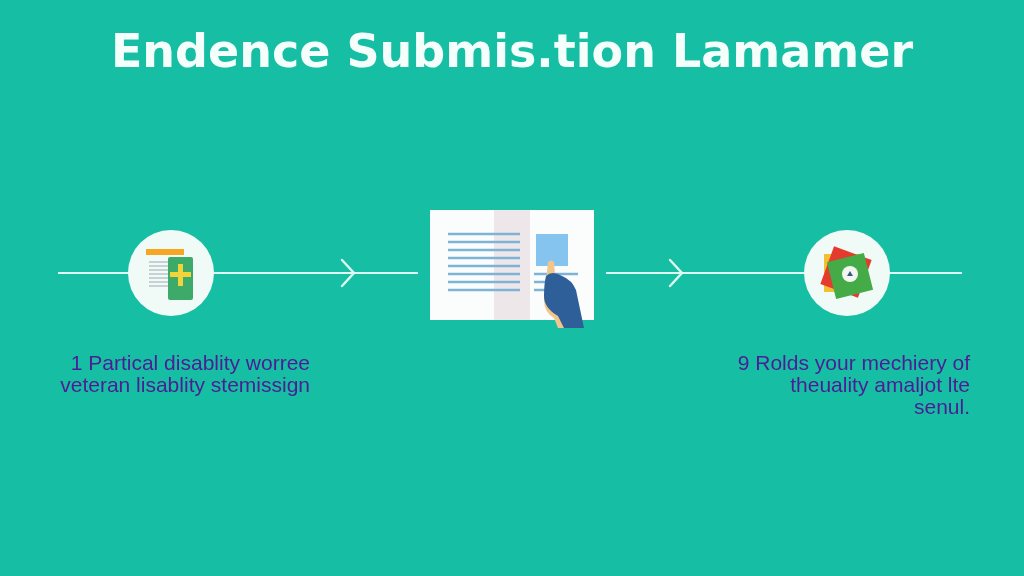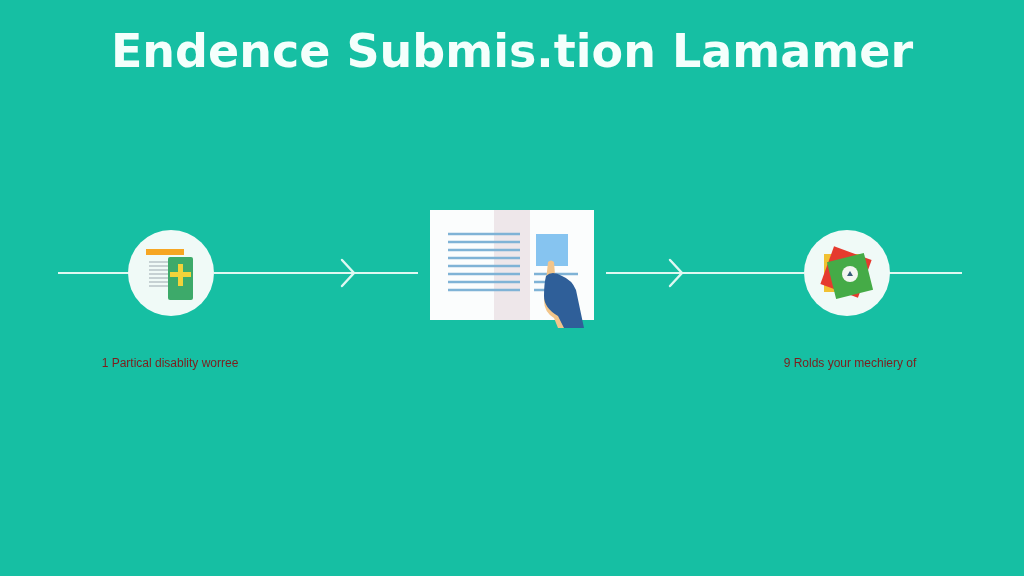--- a/index.html
+++ b/index.html
@@ -19,22 +19,22 @@
   .chev { position:absolute; top:258px; width:30px; height:30px; }
   .circle {
     position:absolute; width:86px; height:86px; border-radius:50%;
     background:#f0faf7; top:230px;
   }
   .doc {
     position:absolute; left:430px; top:210px; width:164px; height:110px;
     background:#fbfdfd;
   }
   .caption {
-    position:absolute; color:#7f1d1d; font-size:12px; line-height:22px;
-    text-align:center;
+    position:absolute; color:#4c1d95; font-size:21px; line-height:22px;
+    text-align:right;
   }
 </style>
 </head>
 <body>
 
 <div class="title">Endence Submis.tion Lamamer</div>
 
 <div class="line" style="left:58px; width:72px;"></div>
 <div class="line" style="left:214px; width:204px;"></div>
 <div class="line" style="left:606px; width:198px;"></div>
@@ -92,17 +92,19 @@
     <rect x="20" y="24" width="36" height="38" fill="#f1c132"></rect>
     <rect x="22" y="22" width="40" height="40" fill="#e53a2e" transform="rotate(20 42 42)"></rect>
     <rect x="27" y="27" width="38" height="38" fill="#45ab47" transform="rotate(-14 46 46)"></rect>
     <circle cx="46" cy="44" r="8" fill="#f2f6f0"></circle>
     <path d="M43 46 l3 -5 l3 5 z" fill="#3a5c7a"></path>
   </svg>
 </div>
 
 <div class="caption" style="left:30px; top:352px; width:280px;">
   <div>1 Partical disablity worree</div>
+  <div>veteran lisablity stemissign</div>
 </div>
 
 <div class="caption" style="left:730px; top:352px; width:240px;">
   <div>9 Rolds your mechiery of</div>
+  <div>theuality amaljot lte senul.</div>
 </div>
 
 </body></html>

